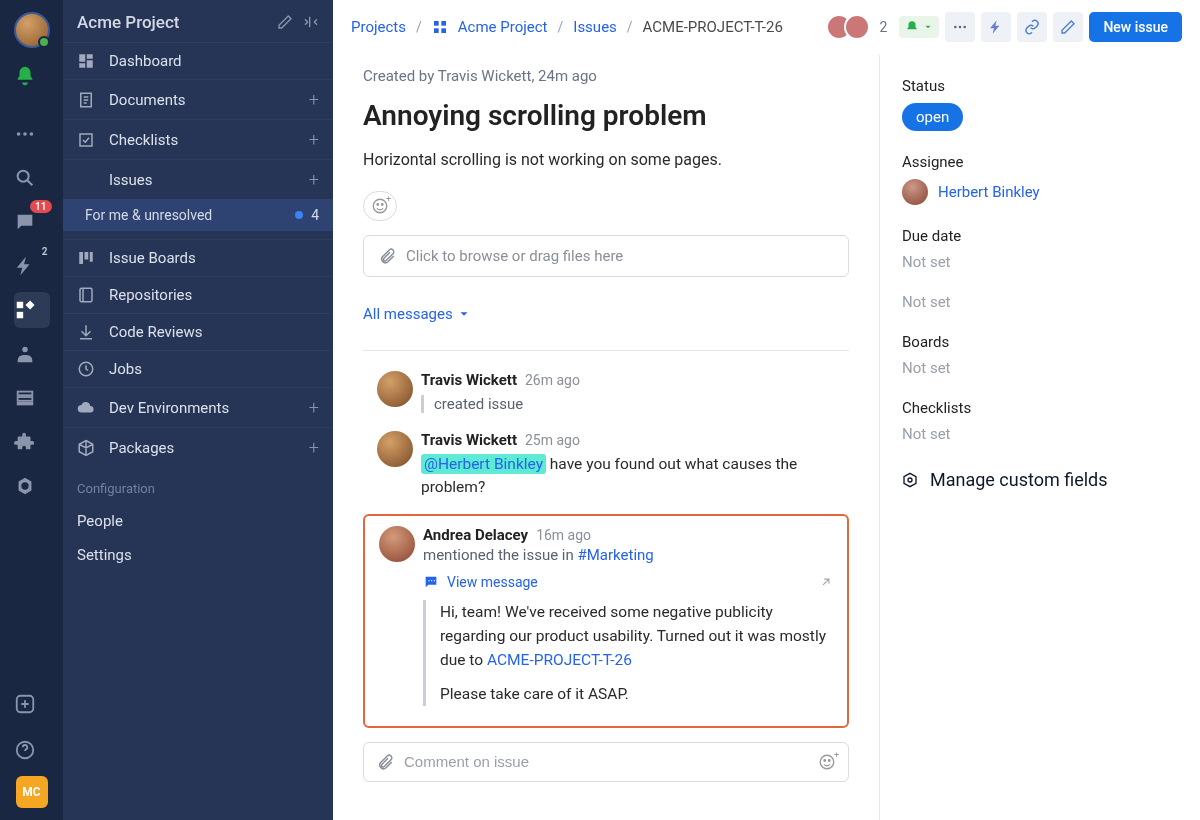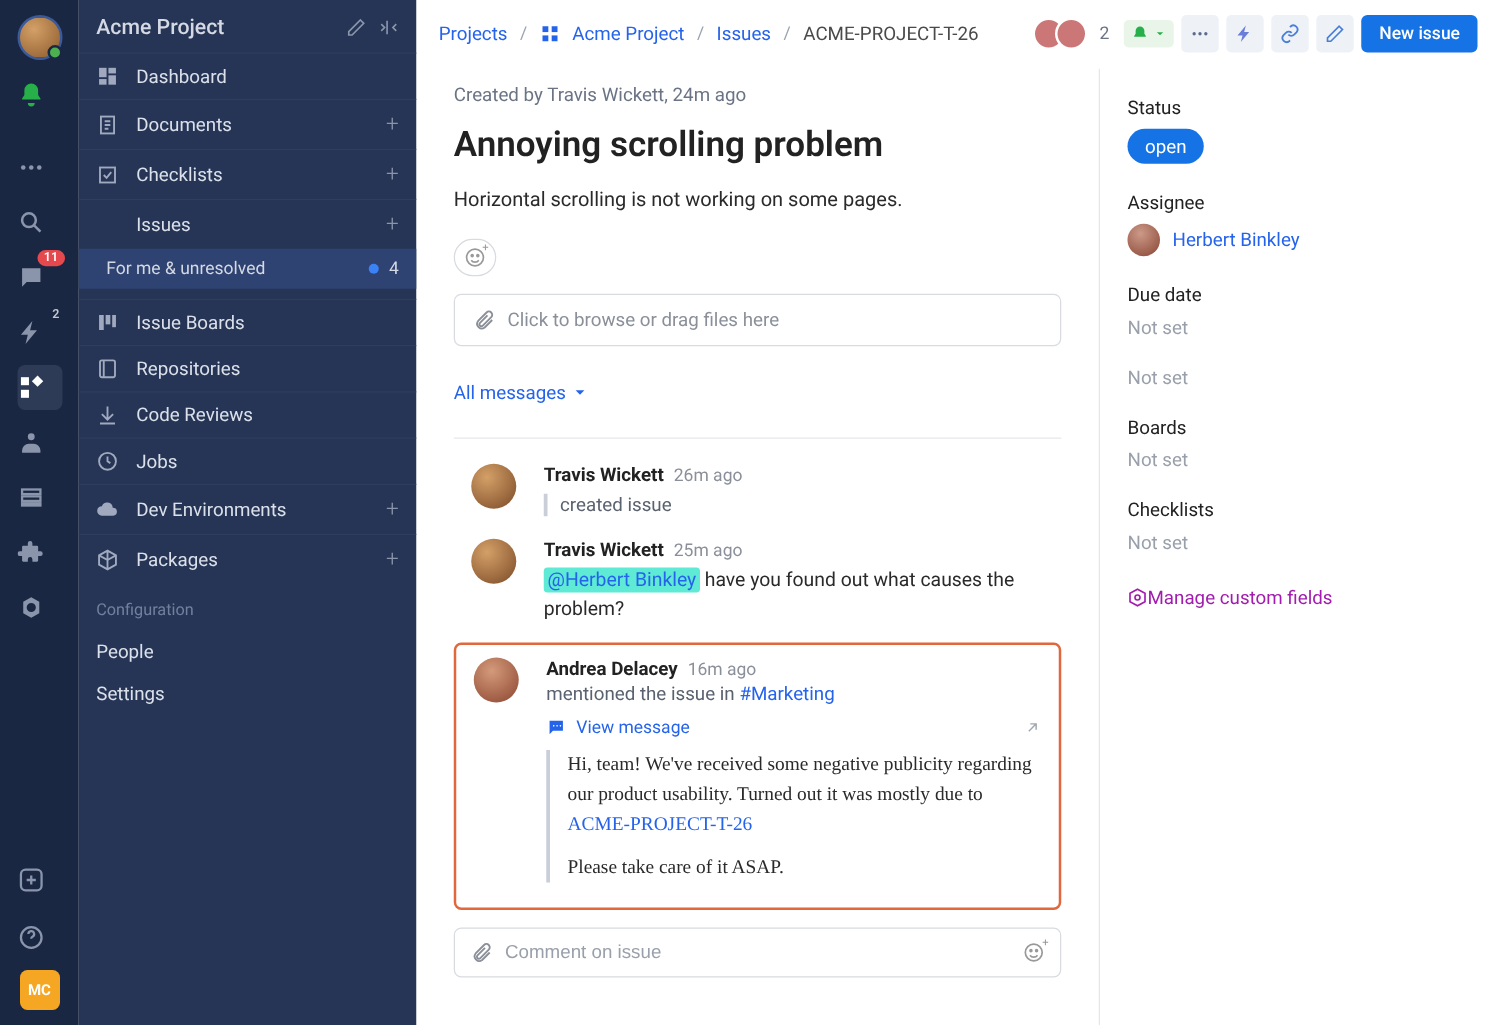--- a/index.html
+++ b/index.html
@@ -52,53 +52,53 @@
 .body { flex: 1; display: flex; min-height: 0; }
 .content { flex: 1; padding: 8px 30px 16px 30px; overflow-y: auto; border-right: 1px solid #e5e7eb; }
 .meta-line { color: #6a7485; font-size: 15px; margin: 4px 0 14px; }
 .title { font-size: 28px; font-weight: 600; margin-bottom: 18px; color: #222; }
 .desc { font-size: 16px; color: #2a2a2a; margin-bottom: 22px; }
 .react-btn { width: 34px; height: 30px; border: 1px solid #d8dbe0; border-radius: 16px; display: flex; align-items: center; justify-content: center; color: #888; cursor: pointer; margin-bottom: 14px; position: relative; }
 .react-plus { position: absolute; top: 2px; right: 5px; font-size: 9px; color: #999; }
 .dropzone { border: 1px solid #d8dbe0; border-radius: 6px; padding: 11px 14px; color: #8a8f99; font-size: 15px; display: flex; align-items: center; gap: 10px; margin-bottom: 28px; cursor: pointer; }
 .filter-link { color: #2563eb; font-size: 15px; display: inline-flex; align-items: center; gap: 4px; padding-bottom: 27px; border-bottom: 1px solid #e5e7eb; margin-bottom: 12px; cursor: pointer; width: 100%; }
 
-.msg { display: flex; gap: 22px; padding: 8px 0 10px 14px; }
+.msg { display: flex; gap: 8px; padding: 8px 0 10px 14px; }
 .msg-av { width: 36px; height: 36px; border-radius: 50%; flex-shrink: 0; }
 .msg-body { flex: 1; min-width: 0; }
 .msg-head { display: flex; align-items: baseline; gap: 8px; }
 .msg-author { font-weight: 700; font-size: 15px; color: #222; }
 .msg-time { color: #8a8f99; font-size: 14px; }
 .msg-sys { border-left: 3px solid #c9ced8; padding-left: 10px; margin-top: 6px; color: #5a6270; font-size: 15px; }
 .msg-text { margin-top: 4px; font-size: 15.5px; line-height: 1.5; color: #2a2a2a; }
 .mention { background: #5eead4; color: #2563eb; padding: 1px 3px; border-radius: 3px; }
 .msg.highlight { border: 2px solid #e2673c; border-radius: 6px; padding: 10px 14px; margin-top: 4px; }
 .msg-action { color: #5a6270; font-size: 15px; margin-top: 2px; }
 .chan-link { color: #2563eb; }
 .view-msg { display: flex; align-items: center; gap: 8px; margin-top: 10px; font-size: 14px; }
 .view-msg-link { color: #2563eb; cursor: pointer; }
 .view-msg-arrow { margin-left: auto; color: #a0a6b1; cursor: pointer; }
 .quote { border-left: 3px solid #c9ced8; padding-left: 14px; margin-top: 10px; font-size: 15.5px; line-height: 1.55; color: #2a2a2a; }
-.quote p { margin-bottom: 10px; font-family: Liberation Serif, serif; }
+.quote p { margin-bottom: 10px; }
 .issue-link { color: #2563eb; }
 
 .composer { border: 1px solid #d8dbe0; border-radius: 6px; padding: 10px 12px; display: flex; align-items: center; gap: 10px; color: #8a8f99; margin-top: 14px; }
 .composer input { border: none; outline: none; flex: 1; font-size: 15px; color: #0369a1; }
 .composer input::placeholder { color: #9aa0ab; }
 
 
 .panel { width: 320px; padding: 18px 22px; overflow-y: auto; }
 .p-label { font-size: 15px; color: #222; margin-bottom: 8px; margin-top: 4px; }
 .p-group { margin-bottom: 22px; }
 .badge-open { display: inline-block; background: #1673e6; color: #fff; border-radius: 16px; padding: 5px 14px; font-size: 15px; }
 .assignee-row { display: flex; align-items: center; gap: 10px; }
 .assignee-row .av { width: 26px; height: 26px; border-radius: 50%; }
 .assignee-link { color: #2563eb; font-size: 15px; }
 .not-set { color: #9aa0ab; font-size: 15px; }
-.custom-fields { display: flex; align-items: center; gap: 0; color: #a21caf; font-size: 15px; cursor: pointer; margin-top: 26px; }
+.custom-fields { display: flex; align-items: center; gap: 12px; color: #0f172a; font-size: 18px; cursor: pointer; margin-top: 26px; }
 
 .av-img { background: radial-gradient(circle at 35% 30%, #d4a068, #7a4a26); }
 .av-img2 { background: radial-gradient(circle at 40% 30%, #c98, #843); }
 .av-img3 { background: radial-gradient(circle at 40% 30%, #d49a7a, #8b4530); }
 
 svg { display: block; }
 </style>
 </head>
 <body>
 

